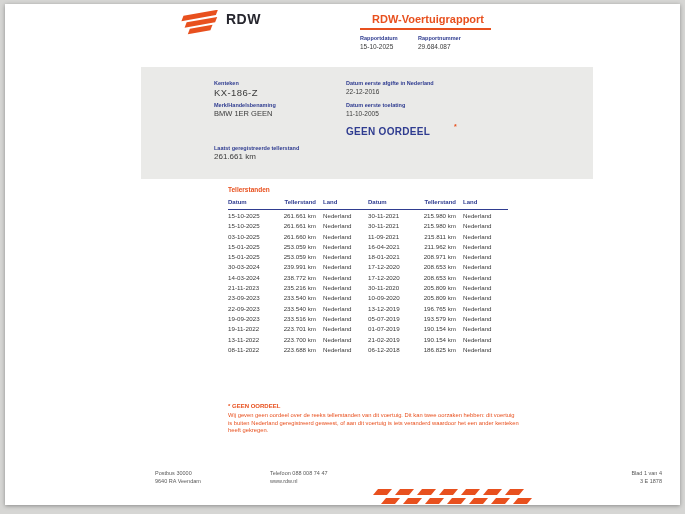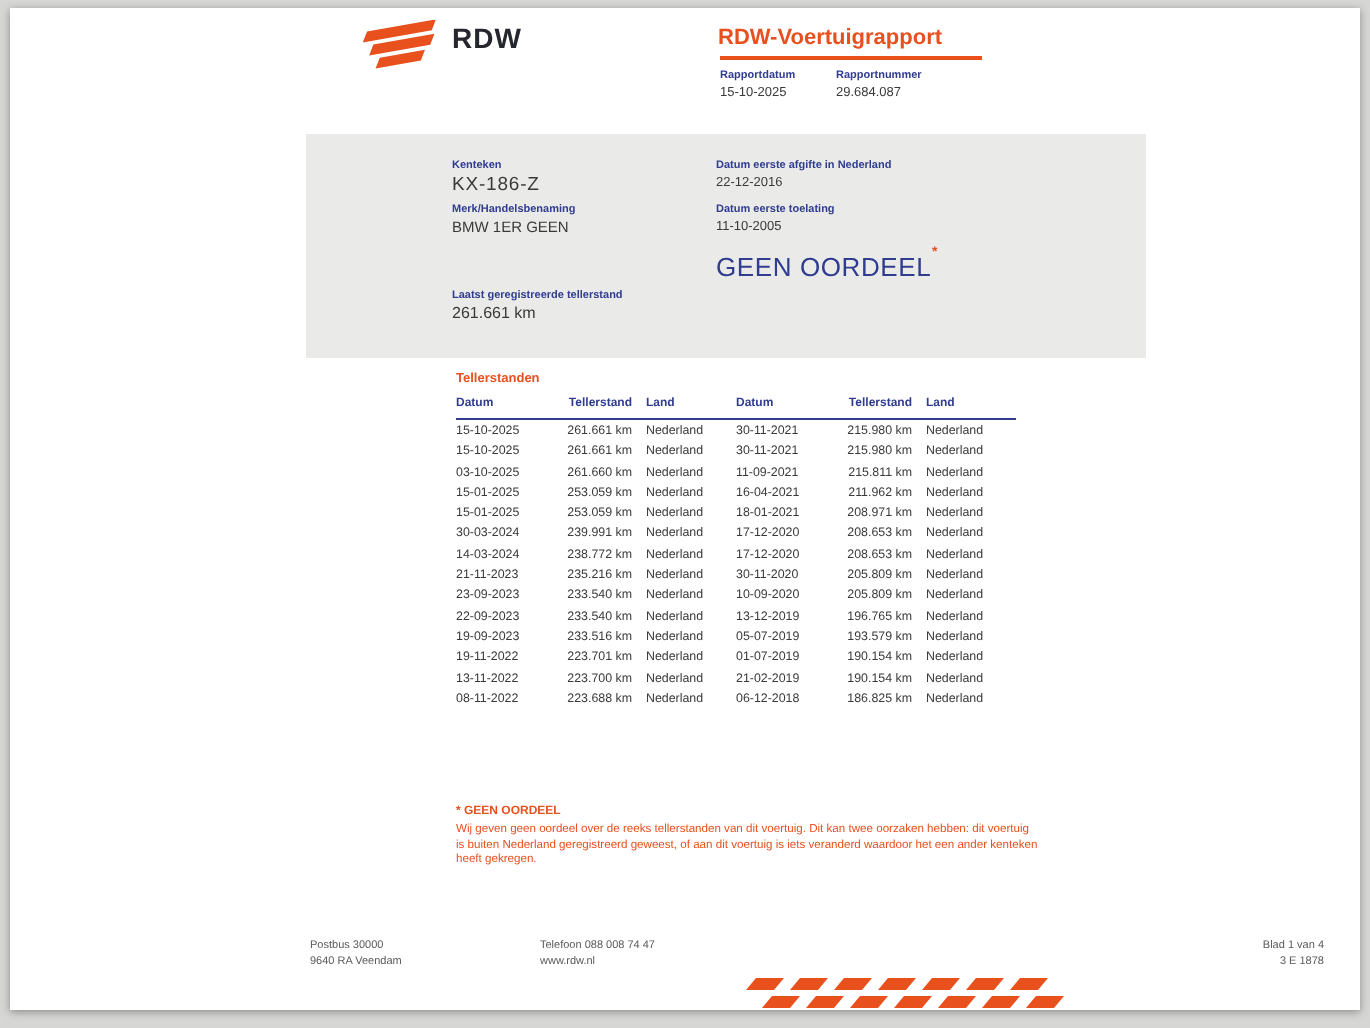--- a/index.html
+++ b/index.html
@@ -16,21 +16,21 @@
   .lbl { font-size:5.5px; font-weight:700; color:var(--navy,#2F3C90); white-space:nowrap; }
   .val { font-size:6.5px; color:var(--ink,#3A3A3A); margin-top:1.5px; white-space:nowrap; }
 
   .meta { display:block; }
   .meta .col { position:absolute; top:0; }
 
   .panel { background:var(--panel,#EAEAE8); }
   .kenteken-value { font-size:9.5px; color:var(--ink,#3A3A3A); letter-spacing:.4px; }
   .merk-value { font-size:7.5px; color:var(--ink,#3A3A3A); }
   .laatste-value { font-size:8px; color:var(--ink,#3A3A3A); }
-  .oordeel { font-size:13px; font-weight:400; color:var(--navy,#2F3C90); letter-spacing:.3px; }
+  .oordeel { font-size:10px; font-weight:700; color:var(--navy,#2F3C90); letter-spacing:.3px; }
   .asterisk { font-size:7px; font-weight:700; color:var(--orange,#E8501E); }
 
   .section-heading { font-size:6.5px; font-weight:700; color:var(--orange,#E8501E); }
 
   .table { width:140px; }
   .thead { position:relative; height:13px; border-bottom:1px solid var(--navy,#2F3C90); }
   .thead span { position:absolute; top:2px; font-size:6px; font-weight:700; color:var(--navy,#2F3C90); white-space:nowrap; }
   .trow { position:relative; height:10.3px; }
   .trow span { position:absolute; top:2px; font-size:6.2px; color:var(--ink,#3A3A3A); white-space:nowrap; }
   .c-datum { left:0; }
@@ -51,35 +51,35 @@
 
     <svg class="abs" style="left:172px;top:6px" width="46" height="26" viewBox="0 0 46 26">
       <g style="fill:var(--orange,#E8501E)" transform="rotate(-10 23 13)">
         <path d="M8 3 H43 L40 8 H5 Z"></path>
         <path d="M10 10 H41 L38 15 H7 Z"></path>
         <path d="M12 17 H35 L32 22 H9 Z"></path>
       </g>
     </svg>
     <div class="abs brand" style="left:221px;top:7px">RDW</div>
 
-    <div class="abs title" style="left:354px;top:9px">RDW-Voertuigrapport</div>
+    <div class="abs title" style="left:367px;top:9px">RDW-Voertuigrapport</div>
     <div class="abs title-rule" style="left:355px;top:24px;width:131px"></div>
 
     <div class="abs meta" style="left:355px;top:31px;width:140px;height:20px">
       <div class="col" style="left:0">
         <div class="lbl">Rapportdatum</div>
         <div class="val">15-10-2025</div>
       </div>
       <div class="col" style="left:58px">
         <div class="lbl">Rapportnummer</div>
         <div class="val">29.684.087</div>
       </div>
     </div>
 
-    <div class="abs panel" style="left:148px;top:63px;width:420px;height:112px">
+    <div class="abs panel" style="left:136px;top:63px;width:452px;height:112px">
       <div class="abs lbl" style="left:73px;top:13px">Kenteken</div>
       <div class="abs kenteken-value" style="left:73px;top:20px">KX-186-Z</div>
 
       <div class="abs lbl" style="left:73px;top:35px">Merk/Handelsbenaming</div>
       <div class="abs merk-value" style="left:73px;top:42px">BMW 1ER GEEN</div>
 
       <div class="abs lbl" style="left:73px;top:78px">Laatst geregistreerde tellerstand</div>
       <div class="abs laatste-value" style="left:73px;top:85px">261.661 km</div>
 
       <div class="abs lbl" style="left:205px;top:13px">Datum eerste afgifte in Nederland</div>

